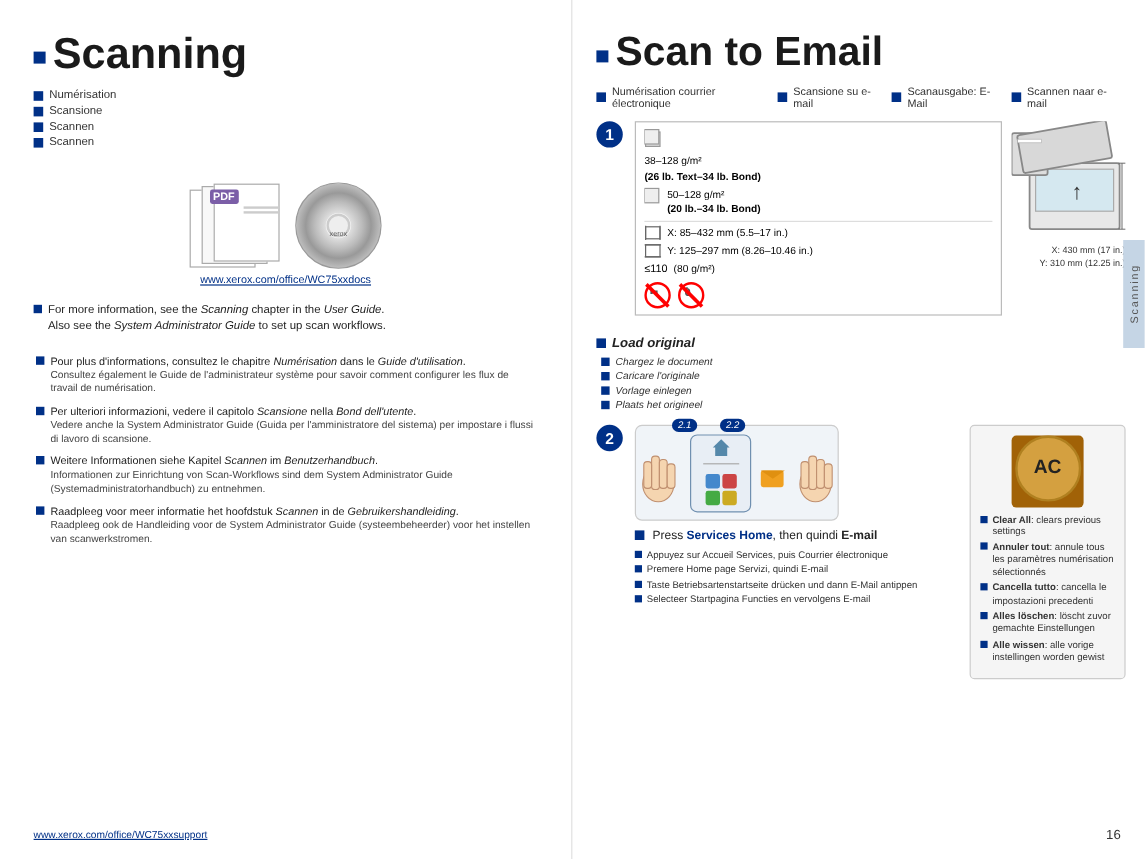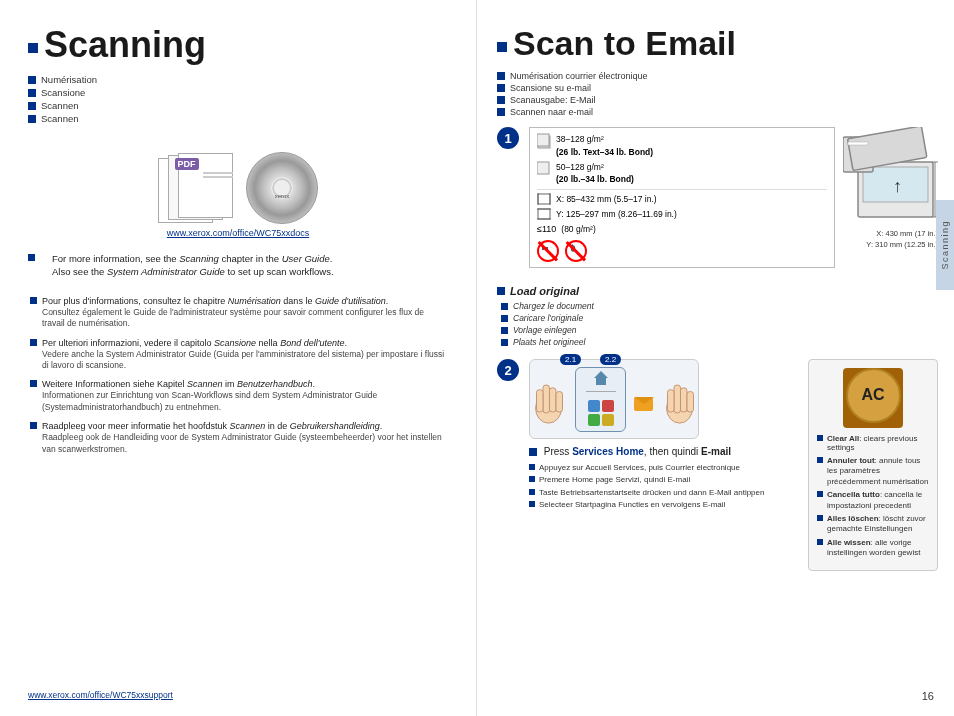--- a/index.html
+++ b/index.html
@@ -147,21 +147,21 @@
     .info-block {
       margin-bottom: 10px;
     }
     .info-block .main-text {
       font-size: 9.5px;
       color: #222;
       line-height: 1.4;
       margin-bottom: 3px;
       display: flex;
       align-items: flex-start;
-      gap: 17px;
+      gap: 5px;
     }
     .info-block .main-text .blue-sq {
       width: 7px;
       height: 7px;
       background: #003087;
       flex-shrink: 0;
       margin-top: 2px;
     }
 
     .lang-info-section {
@@ -227,21 +227,21 @@
       background: #003087;
       display: inline-block;
       flex-shrink: 0;
       margin-top: 6px;
     }
 
     .right-lang-list {
       list-style: none;
       margin-bottom: 10px;
       display: flex;
-      flex-direction: column;
+      flex-direction: row;
       gap: 2px;
       justify-content: flex-end;
     }
     .right-lang-list li {
       display: flex;
       align-items: center;
       gap: 5px;
       font-size: 9px;
       color: #333;
     }
@@ -358,20 +358,21 @@
 
     
     .sub-badge {
       position: absolute;
       top: -6px;
       background: #003087;
       color: #fff;
       font-size: 8px;
       padding: 1px 5px;
       border-radius: 10px;
+      font-style: italic;
     }
     .sub-badge-1 { left: 30px; }
     .sub-badge-2 { left: 70px; }
 
     
     .touch-device {
       width: 55px;
       height: 65px;
       background: #e8eef5;
       border: 1.5px solid #7090b0;
@@ -717,21 +718,21 @@
     </li>
   </ul>
 
   <div class="step-section">
     <div class="step-badge">1</div>
     <div class="step-content">
       <div class="step1-combined">
 
         <div class="step1-left-specs">
           <div style="border:1px solid #bbb; padding:5px 7px; margin-bottom:5px; font-size:8.5px; line-height:1.5;">
-            <div style="display:flex; align-items:flex-start; gap:5px; margin-bottom:2px;">
+            <div style="display:flex; align-items:flex-start; gap:5px; margin-bottom:2px;flex-direction:column;">
               <svg width="14" height="16" viewBox="0 0 14 16">
                 <rect x="1" y="3" width="12" height="12" fill="#ddd" stroke="#999" stroke-width="1"></rect>
                 <rect x="0" y="1" width="12" height="12" fill="#eee" stroke="#999" stroke-width="1"></rect>
               </svg>
               <span><span>38–128 g/m²</span><br><span class="bold-text">(26 lb. Text–34 lb. Bond)</span></span>
             </div>
             <div style="display:flex; align-items:flex-start; gap:5px; margin-bottom:2px;">
               <svg width="14" height="14" viewBox="0 0 14 14">
                 <rect x="0" y="1" width="12" height="12" fill="#eee" stroke="#999" stroke-width="1"></rect>
               </svg>
@@ -745,21 +746,21 @@
                 <line x1="13" y1="0" x2="13" y2="12" stroke="#666" stroke-width="1"></line>
               </svg>
               <span><span>X: 85–432 mm (5.5–17 in.)</span></span>
             </div>
             <div style="display:flex; gap:5px; margin-bottom:2px;">
               <svg width="14" height="12" viewBox="0 0 14 12">
                 <rect x="1" y="1" width="12" height="10" fill="none" stroke="#666" stroke-width="1"></rect>
                 <line x1="0" y1="1" x2="14" y2="1" stroke="#666" stroke-width="1"></line>
                 <line x1="0" y1="11" x2="14" y2="11" stroke="#666" stroke-width="1"></line>
               </svg>
-              <span><span>Y: 125–297 mm (8.26–11.69 in.)</span></span>
+              <span><span>Y: 125–297 mm (8.26–10.46 in.)</span></span>
             </div>
             <div style="display:flex; gap:5px;">
               <span style="font-size:9px;">≤110</span>
               <span>(80 g/m²)</span>
             </div>
 
             <div class="no-symbols-row">
               <div class="no-symbol">
                 <svg width="10" height="10" viewBox="0 0 10 10" style="position:absolute;top:1px;left:1px;">
                   <path d="M2 4 L8 4 L8 7 L6 7 L6 6 L4 6 L4 7 L2 7 Z" fill="#555"></path>
@@ -901,21 +902,21 @@
             </div>
           </div>
 
           <div style="display:flex;align-items:flex-start;gap:4px;margin-bottom:4px;width:100%;">
             <span class="ac-sq"></span>
             <span style="font-size:8px;color:#333;"><strong>Clear All</strong><span>: clears previous settings</span></span>
           </div>
           <ul class="ac-items">
             <li>
               <span class="ac-sq"></span>
-              <span><strong>Annuler tout</strong><span>: annule tous les paramètres précédemment numérisation</span></span>
+              <span><strong>Annuler tout</strong><span>: annule tous les paramètres numérisation sélectionnés</span></span>
             </li>
             <li>
               <span class="ac-sq"></span>
               <span><strong>Cancella tutto</strong><span>: cancella le impostazioni precedenti</span></span>
             </li>
             <li>
               <span class="ac-sq"></span>
               <span><strong>Alles löschen</strong><span>: löscht zuvor gemachte Einstellungen</span></span>
             </li>
             <li>

